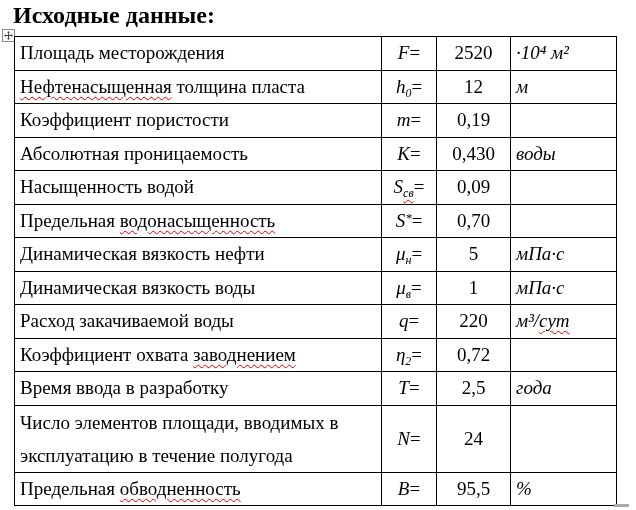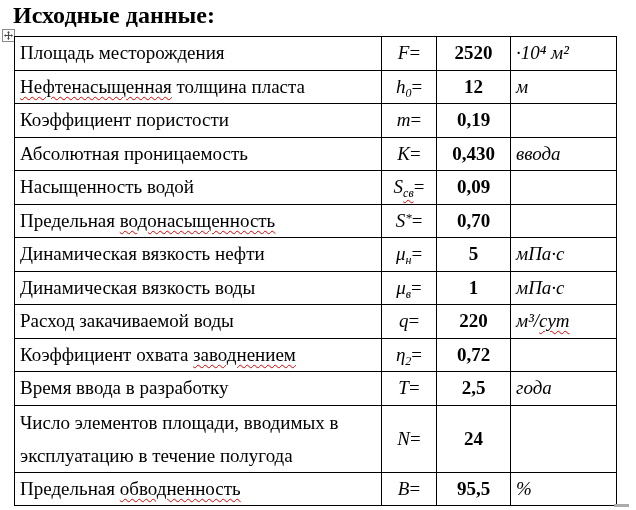--- a/index.html
+++ b/index.html
@@ -10,21 +10,21 @@
 
   .move-handle { position:absolute; left:2px; top:29px; width:13px; height:13px; border:1px solid #8a8a8a; background:#fcfcfc; display:flex; align-items:center; justify-content:center; cursor:move; }
 
   table.data-table { position:absolute; left:14px; top:36px; width:602px; border-collapse:collapse; table-layout:fixed; }
   .data-table td { border:1.5px solid #000; font-size:19px; line-height:32px; vertical-align:middle; overflow:hidden; }
   .data-table tr { height:33.5px;padding-left:28px; }
   .data-table tr.tall { height:67px; }
 
   td.c-label { padding:0 4px 0 5px; text-align:left; }
   td.c-sym   { text-align:center; }
-  td.c-val   { text-align:center;font-weight:bold; }
+  td.c-val   { text-align:center; }
   td.c-unit  { padding:0 3px 0 5px; text-align:left;font-style:italic; }
 
   .sym i { font-style:italic; }
   .sym sub { font-size:12px; vertical-align:-4px; line-height:0; }
   .sym sup { font-size:13px; vertical-align:5px; line-height:0; }
   .eq { font-style:normal; }
 
   .misspell { text-decoration-line:underline; text-decoration-style:wavy; text-decoration-color:#e00000; text-decoration-thickness:1px; text-underline-offset:3px; }
   sub.misspell { text-underline-offset:2px; }
 
@@ -72,21 +72,21 @@
       <td class="c-label"><span>Коэффициент пористости</span><span class="misspell"></span><span></span></td>
       <td class="c-sym"><span class="sym"><i>m</i><sub><i></i></sub><sup><i></i></sup><span class="eq">=</span></span></td>
       <td class="c-val"><span>0,19</span></td>
       <td class="c-unit"><span></span><span class="misspell"></span></td>
     </tr>
 
     <tr>
       <td class="c-label"><span>Абсолютная проницаемость</span><span class="misspell"></span><span></span></td>
       <td class="c-sym"><span class="sym"><i>K</i><sub><i></i></sub><sup><i></i></sup><span class="eq">=</span></span></td>
       <td class="c-val"><span>0,430</span></td>
-      <td class="c-unit"><span>ввода</span><span class="misspell"></span></td>
+      <td class="c-unit"><span>воды</span><span class="misspell"></span></td>
     </tr>
 
     <tr>
       <td class="c-label"><span>Насыщенность водой</span><span class="misspell"></span><span></span></td>
       <td class="c-sym"><span class="sym"><i>S</i><sub class="misspell"><i>св</i></sub><sup><i></i></sup><span class="eq">=</span></span></td>
       <td class="c-val"><span>0,09</span></td>
       <td class="c-unit"><span></span><span class="misspell"></span></td>
     </tr>
 
     <tr>

